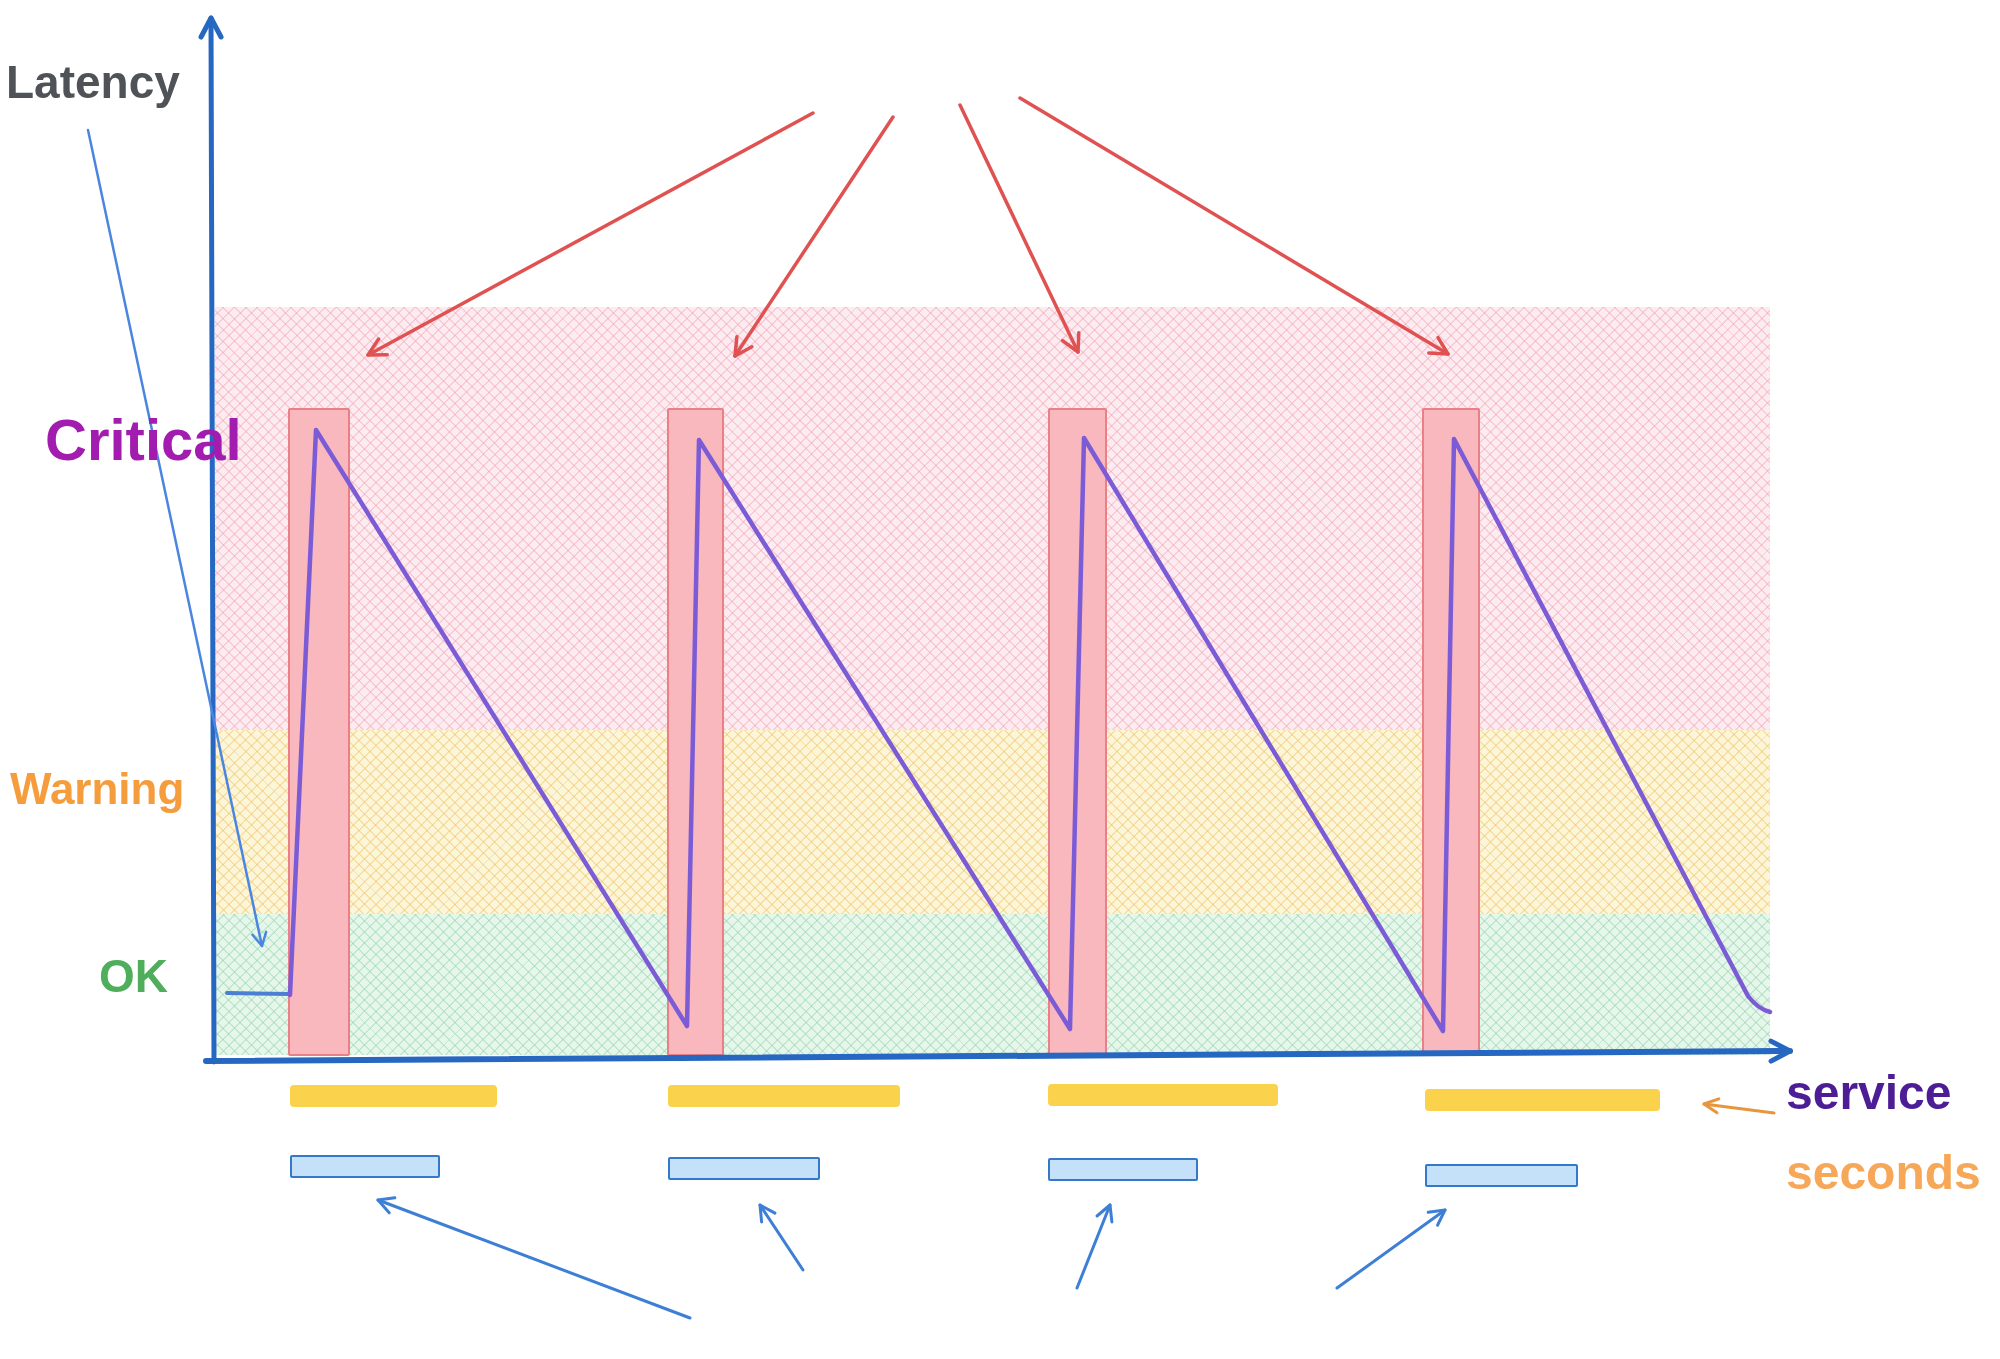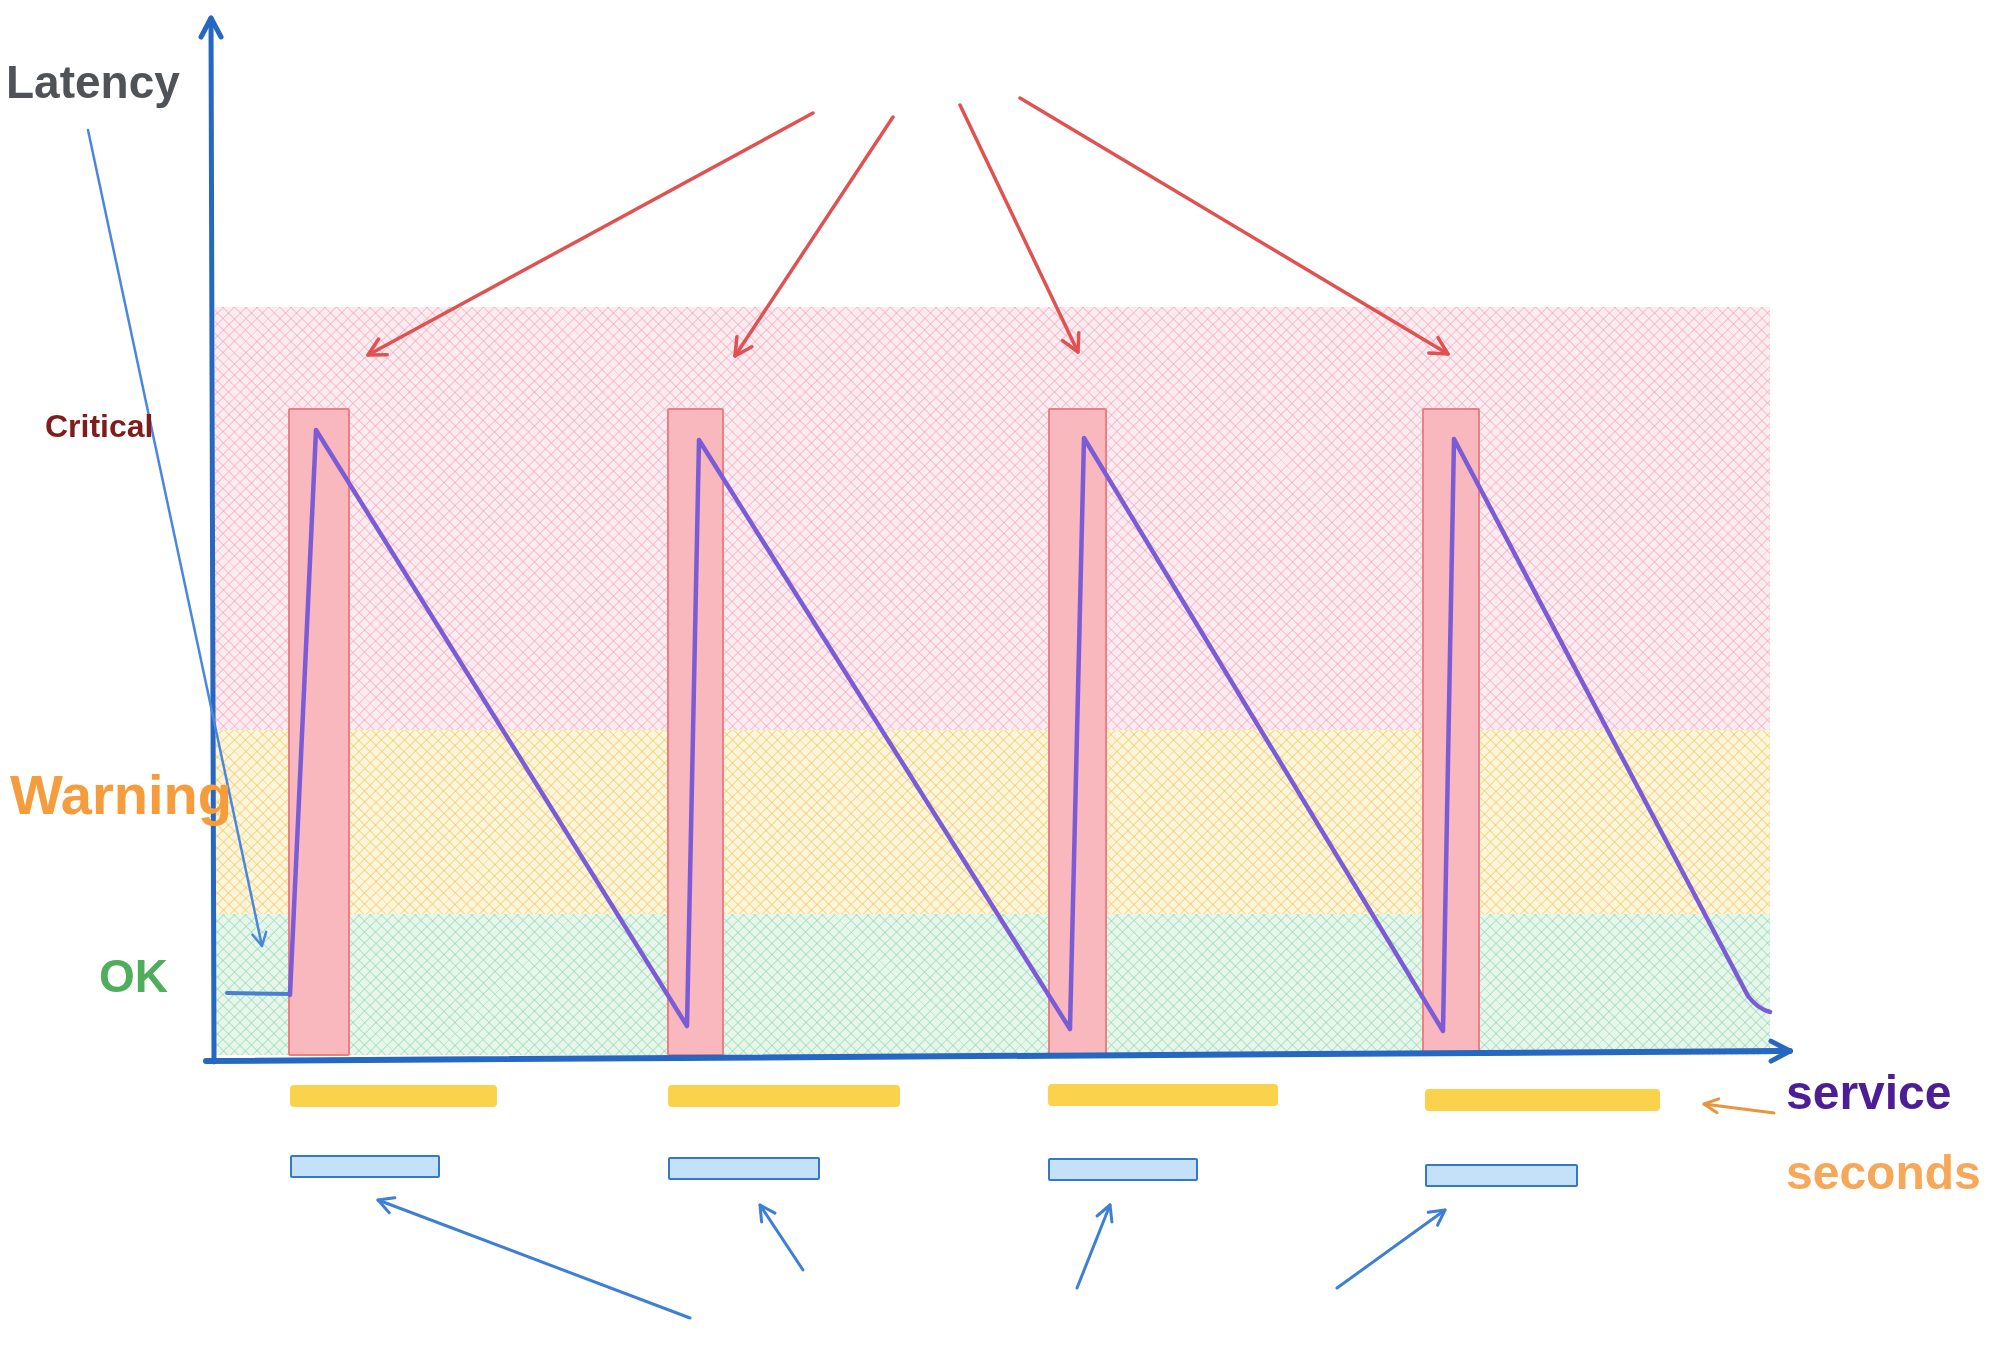--- a/index.html
+++ b/index.html
@@ -52,22 +52,22 @@
     position:absolute;height:23px;
     background:#c5e1fa;
     border:2.5px solid #3478c9;
     border-radius:2px;
     box-sizing:border-box;
   }
   
   .lbl{position:absolute;white-space:nowrap;line-height:1.05;}
   .lbl-latency{left:6px;top:58px;font-size:46px;color:#4f5358;}
   .lbl-title{left:960px;top:16px;transform:translateX(-50%);font-size:52px;color:#45494d;}
-  .lbl-critical{left:45px;top:410px;font-size:32px;color:#7f1d1d;}
-  .lbl-warning{left:10px;top:766px;font-size:56px;color:#f59d3d;}
+  .lbl-critical{left:45px;top:410px;font-size:58px;color:#a21caf;}
+  .lbl-warning{left:10px;top:766px;font-size:44px;color:#f59d3d;}
   .lbl-ok{left:99px;top:952px;font-size:46px;color:#4fae5c;}
   .lbl-service1{left:1786px;top:1068px;font-size:48px;color:#4c1d95;}
   .lbl-service2{left:1786px;top:1148px;font-size:48px;color:#f7a758;}
   .lbl-detection{left:1040px;top:1292px;transform:translateX(-50%);font-size:50px;color:#45494d;}
   svg{position:absolute;left:0;top:0;pointer-events:none;}
 </style>
 </head>
 <body>
 
 <div id="canvas">

